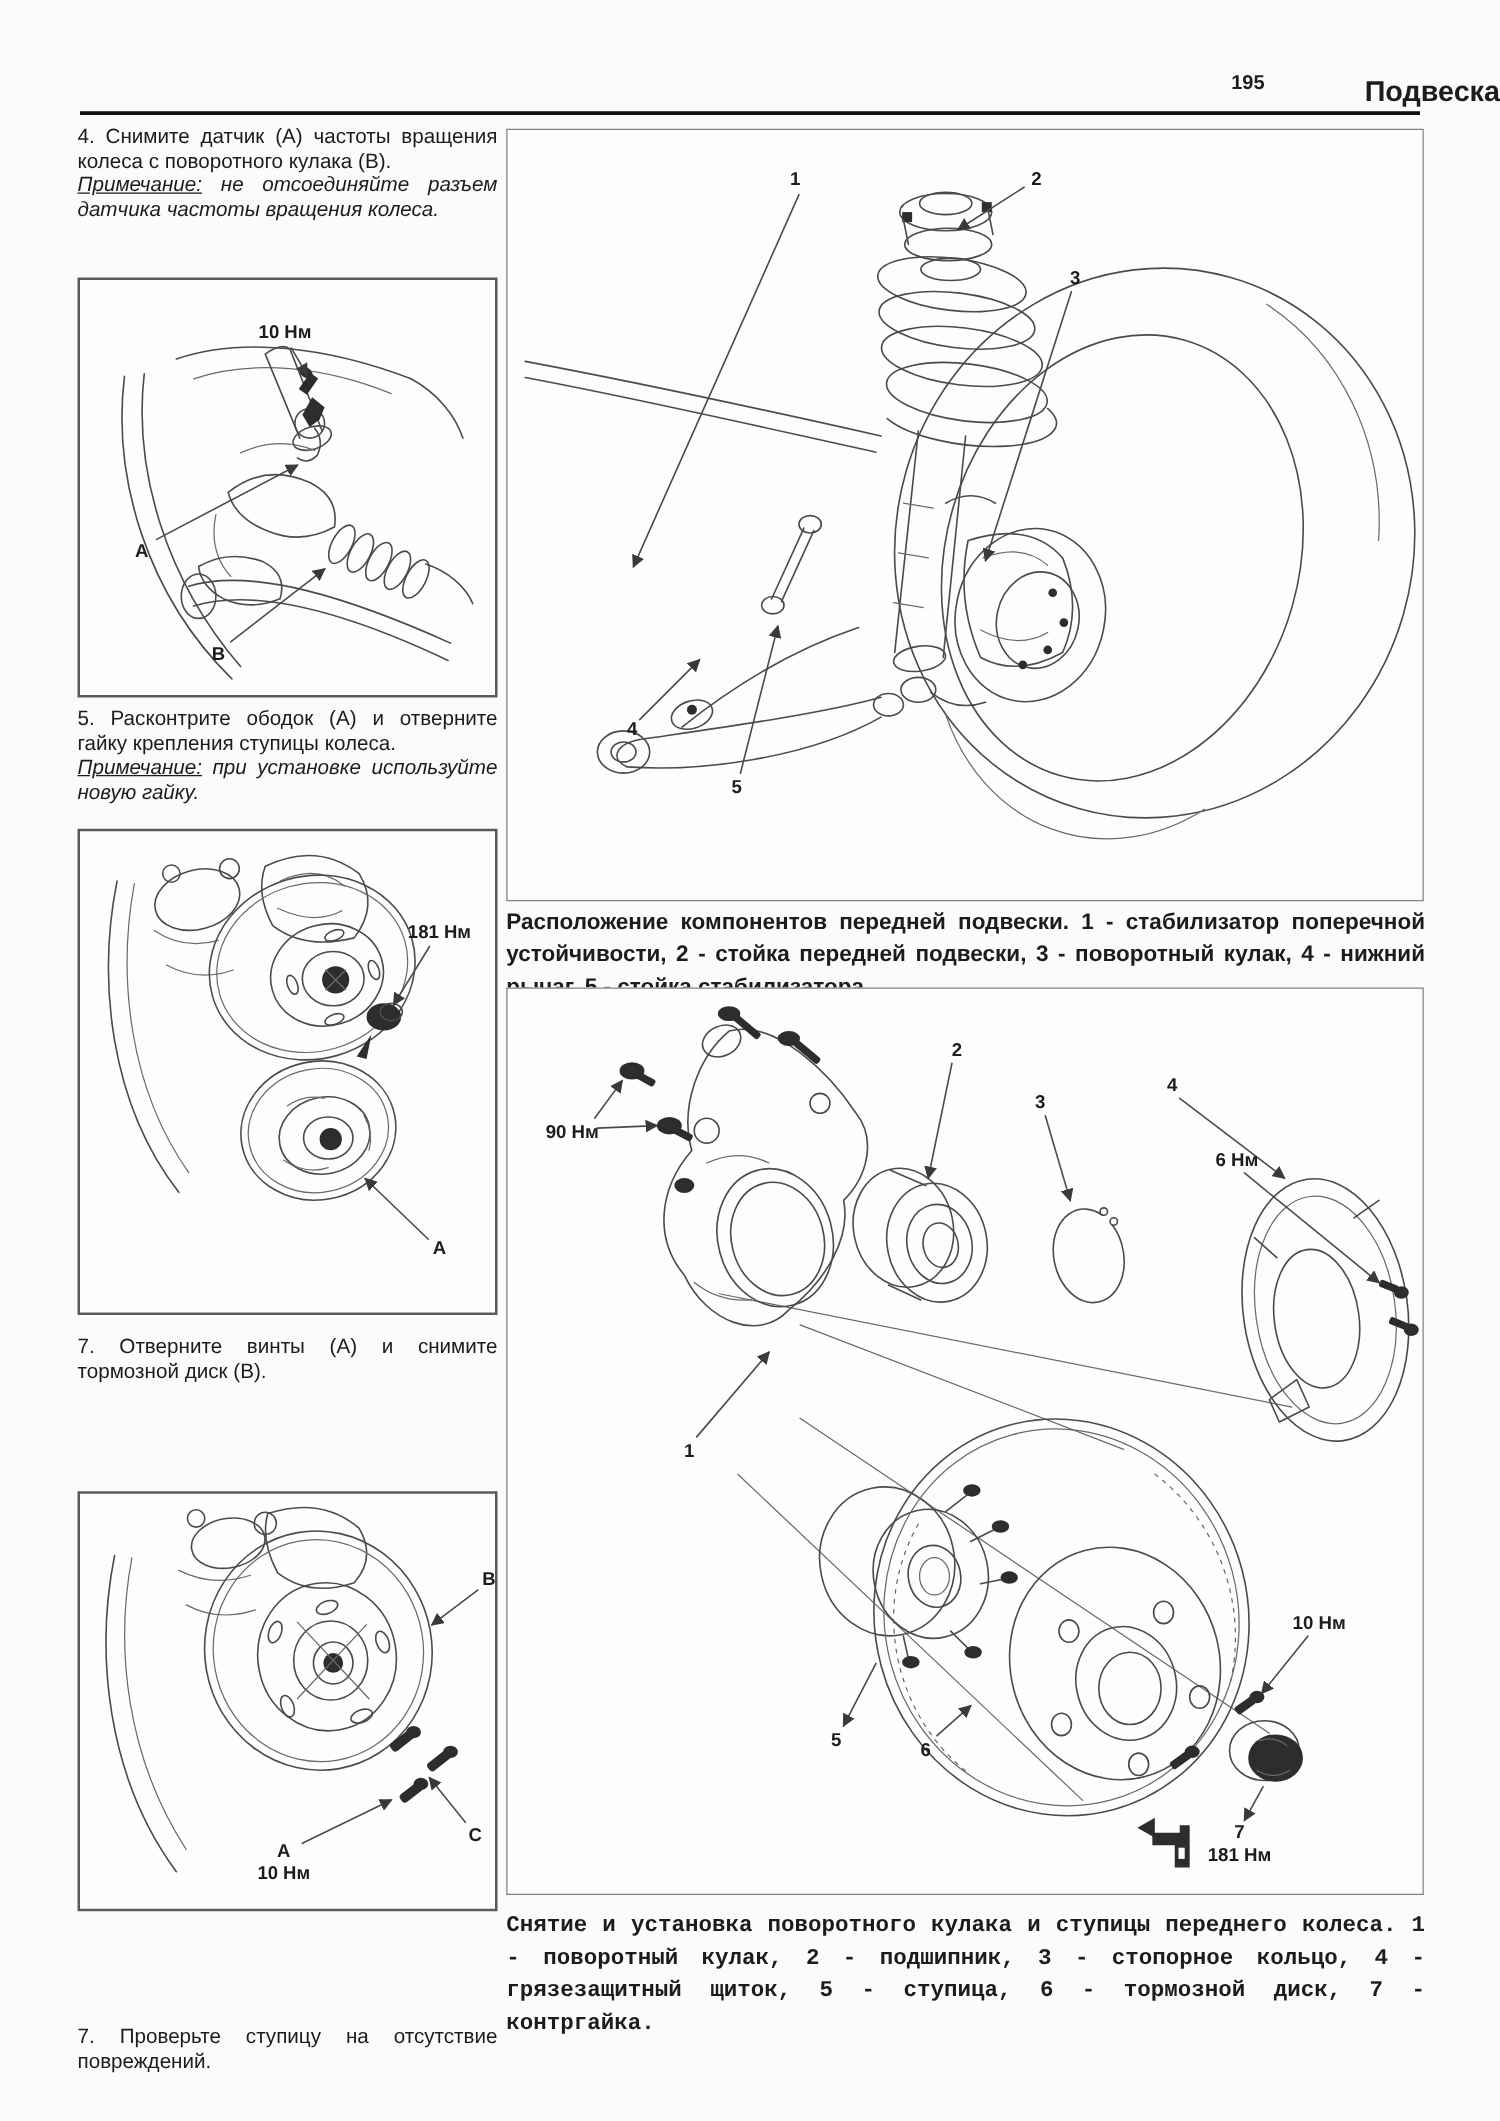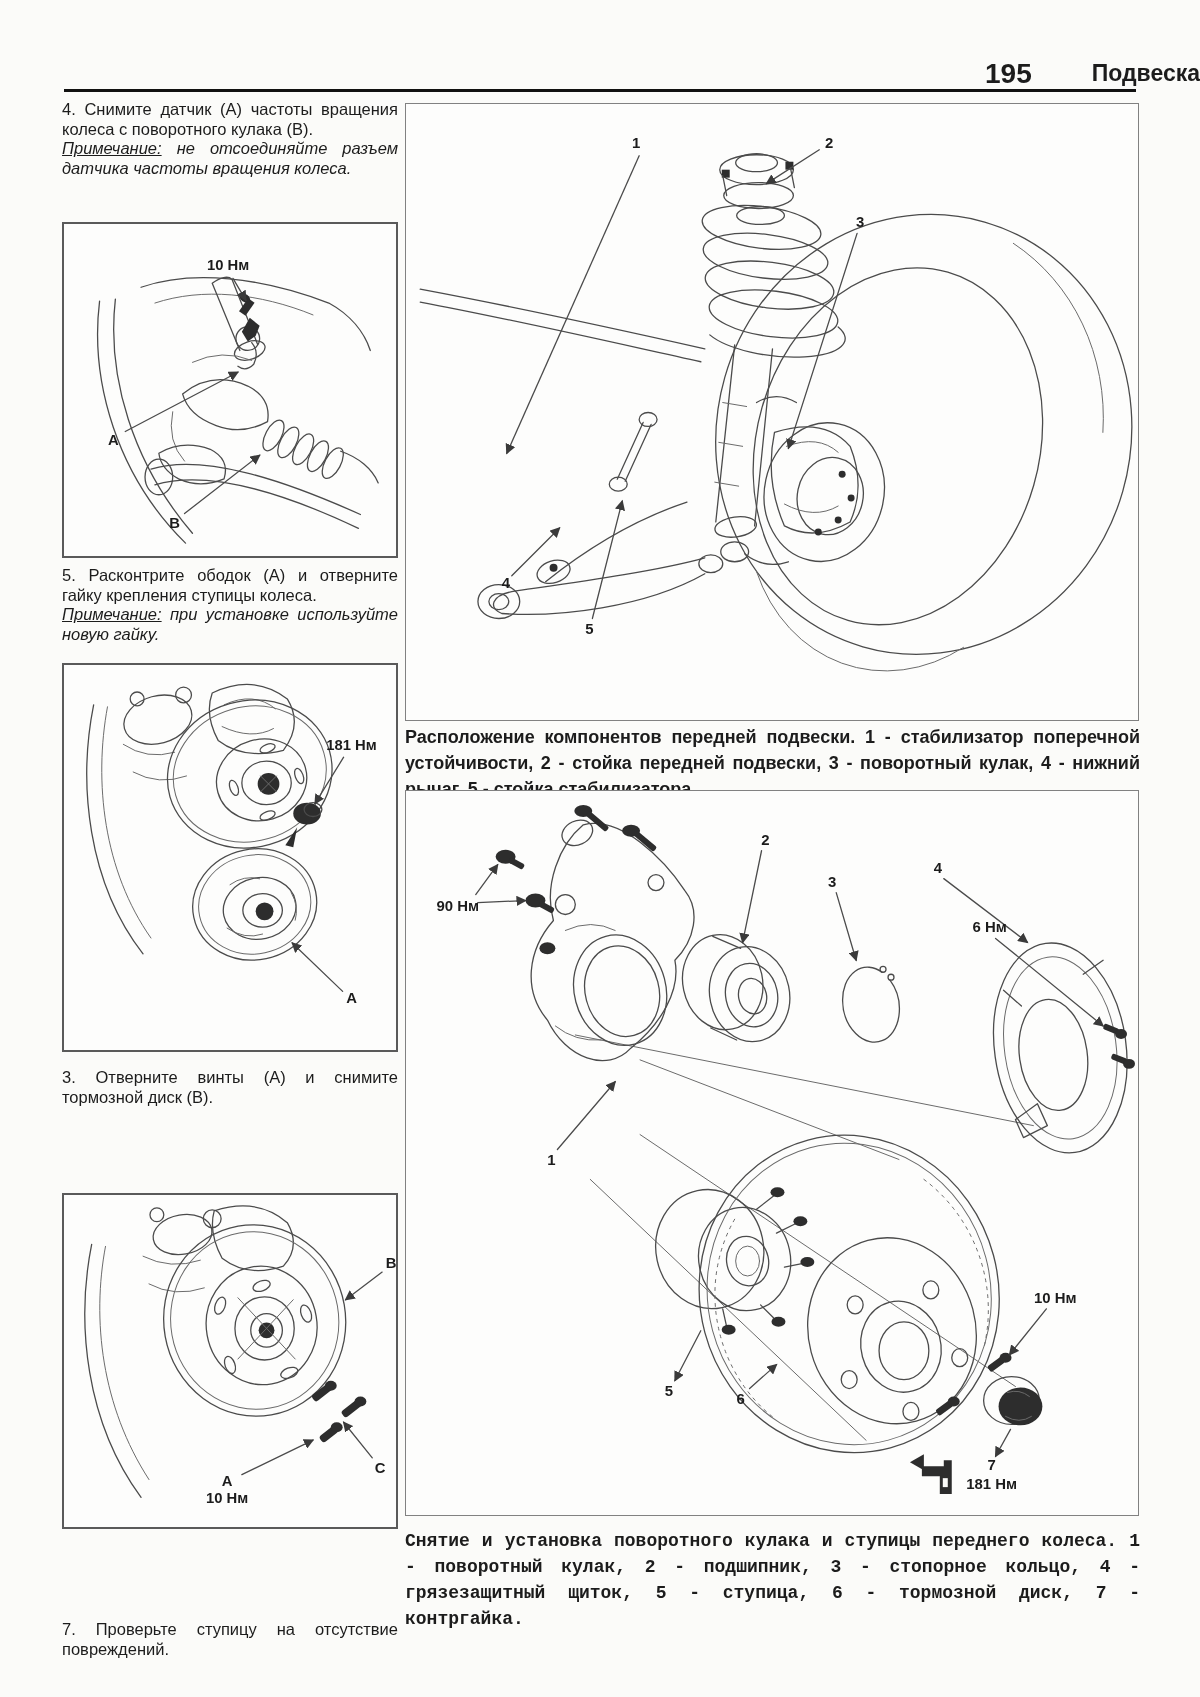--- a/index.html
+++ b/index.html
@@ -1,21 +1,21 @@
 <!DOCTYPE html>
 <html><head>
 <meta charset="utf-8">
 <style>
   html,body{margin:0;padding:0;}
   body{width:1200px;height:1697px;position:relative;background:#fbfbf9;
        font-family:"Liberation Sans","DejaVu Sans",sans-serif;color:#1c1c1c;}
   .abs{position:absolute;}
   
   .page-title{left:0;top:60px;width:1200px;text-align:right;font-size:23px;font-weight:bold;}
-  .page-num{left:985px;top:58px;width:150px;font-size:28px;font-weight:bold;text-align:left;}
+  .page-num{left:985px;top:58px;width:150px;font-size:16px;font-weight:bold;text-align:left;}
   .head-rule{left:64px;top:89px;width:1072px;height:3px;background:#111;}
   
   .para{left:62px;width:336px;font-size:16.5px;line-height:19.6px;text-align:justify;}
   .para p{margin:0;}
   .note{font-style:italic;}
   .note-label{text-decoration:underline;}
   
   .figbox{border:2px solid #5a5a5a;background:#fdfdfc;}
   .figbox-r{border:1.5px solid #818181;background:#fdfdfc;}
   
@@ -140,21 +140,21 @@
     <ellipse class="ln" cx="201" cy="248" rx="20" ry="17"></ellipse>
     <circle class="dk" cx="203" cy="249" r="9"></circle>
     <path class="lnt" d="M168,222 q14,-10 30,-6 M165,266 q18,12 36,6 M230,230 q8,14 4,28"></path>
   </g>
   <line class="ln" x1="282" y1="330" x2="231" y2="281" marker-end="url(#ah2)"></line>
   <text class="lbl" x="291" y="342" text-anchor="middle">A</text>
 </svg>
 </div>
 
 <div class="abs para" style="top:1068px;">
-  <p>3. Отверните винты (А) и снимите тормозной диск (В).</p>
+  <p>7. Отверните винты (А) и снимите тормозной диск (В).</p>
 </div>
 
 <div class="abs figbox" style="left:62px;top:1193px;width:332px;height:332px;">
 <svg width="332" height="332" viewBox="0 0 336 336">
   <defs>
         <marker id="ah3" markerWidth="9" markerHeight="8" refX="7" refY="4" orient="auto">
           <path d="M0,0 L8,4 L0,8 Z" fill="#3a3a3a"></path>
         </marker>
       </defs>
   <path class="ln" d="M28,50 C12,130 22,230 78,306"></path>

